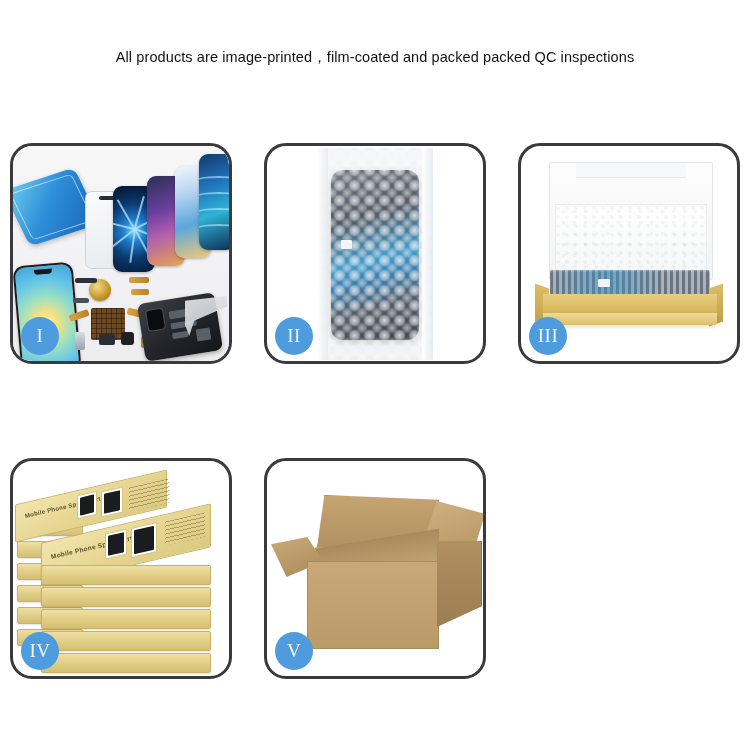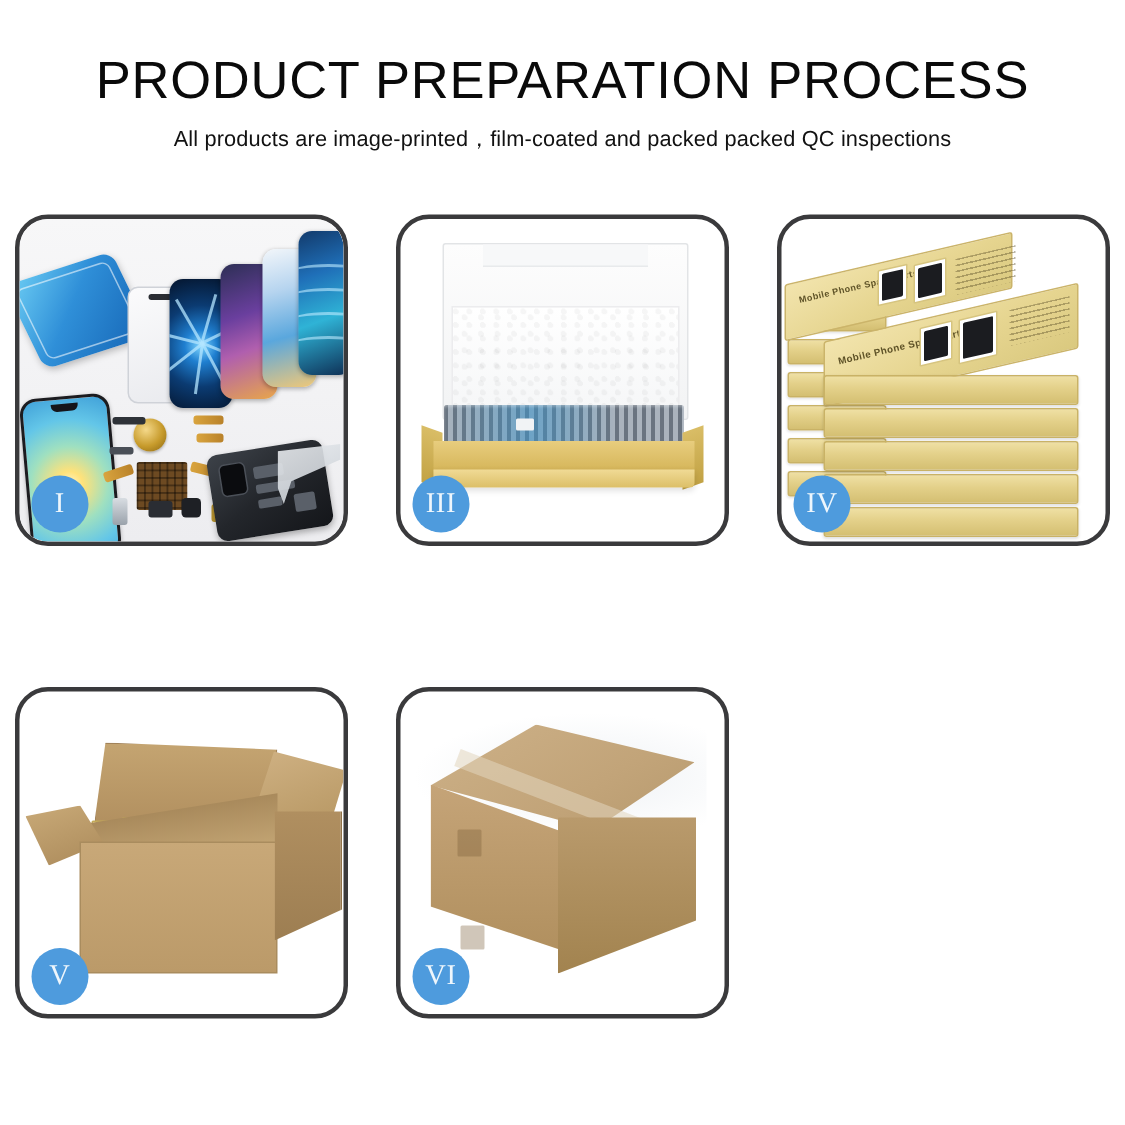--- a/index.html
+++ b/index.html
@@ -473,21 +473,20 @@
     position:absolute; left:8px; top:14px;
     width:196px; height:86px;
     background: radial-gradient(ellipse at 60% 50%, rgba(200,210,220,.30), rgba(255,255,255,0) 70%);
     pointer-events:none;
   }
 </style>
 </head>
 <body>
 
 <div class="header">
-  <div class="title">PRODUCT PREPARATION PROCESS</div>
   <div class="subtitle">All products are image-printed，film-coated and packed packed QC inspections</div>
 </div>
 
 <div class="grid">
 
   <div class="panel p1">
     <div class="panel-photo">
       <div class="backdrop"></div>
 
       <div class="film"></div>
@@ -535,20 +534,33 @@
         <div class="chip" style="left:30px;top:24px;width:26px;height:6px;"></div>
         <div class="chip" style="left:30px;top:34px;width:16px;height:6px;"></div>
         <div class="chip" style="left:54px;top:34px;width:14px;height:12px;"></div>
       </div>
 
       <div class="tweezer"></div>
     </div>
     <div class="badge">I</div>
   </div>
 
+  <div class="panel p2">
+    <div class="panel-photo">
+      <div class="wrap-bg"></div>
+      <div class="inner-part">
+        <div class="tag"></div>
+      </div>
+      <div class="bubbles"></div>
+      <div class="bubbles2"></div>
+      <div class="seal-l"></div>
+      <div class="seal-r"></div>
+    </div>
+    <div class="badge">II</div>
+  </div>
 
   <div class="panel p3">
     <div class="panel-photo">
       <div class="lid"></div>
       <div class="foam"></div>
       <div class="content">
         <div class="lbl"></div>
       </div>
       <div class="tray-left"></div>
       <div class="tray-right"></div>
@@ -612,26 +624,14 @@
       <div class="ybox-top" style="left:108px;top:110px;width:60px;height:14px;transform:skewY(-8deg);"></div>
 
       <div class="inner-wall"></div>
       <div class="flap-left"></div>
       <div class="body"></div>
       <div class="body-r"></div>
     </div>
     <div class="badge">V</div>
   </div>
 
-  <div class="panel p6">
-    <div class="panel-photo">
-      <div class="shadow"></div>
-      <div class="top"></div>
-      <div class="tape"></div>
-      <div class="face-l"></div>
-      <div class="face-r"></div>
-      <div class="tab" style="left:38px;top:92px;width:16px;height:18px;"></div>
-      <div class="tab" style="left:40px;top:156px;width:16px;height:16px;"></div>
-    </div>
-    <div class="badge">VI</div>
-  </div>
 
 </div>
 
 </body></html>

